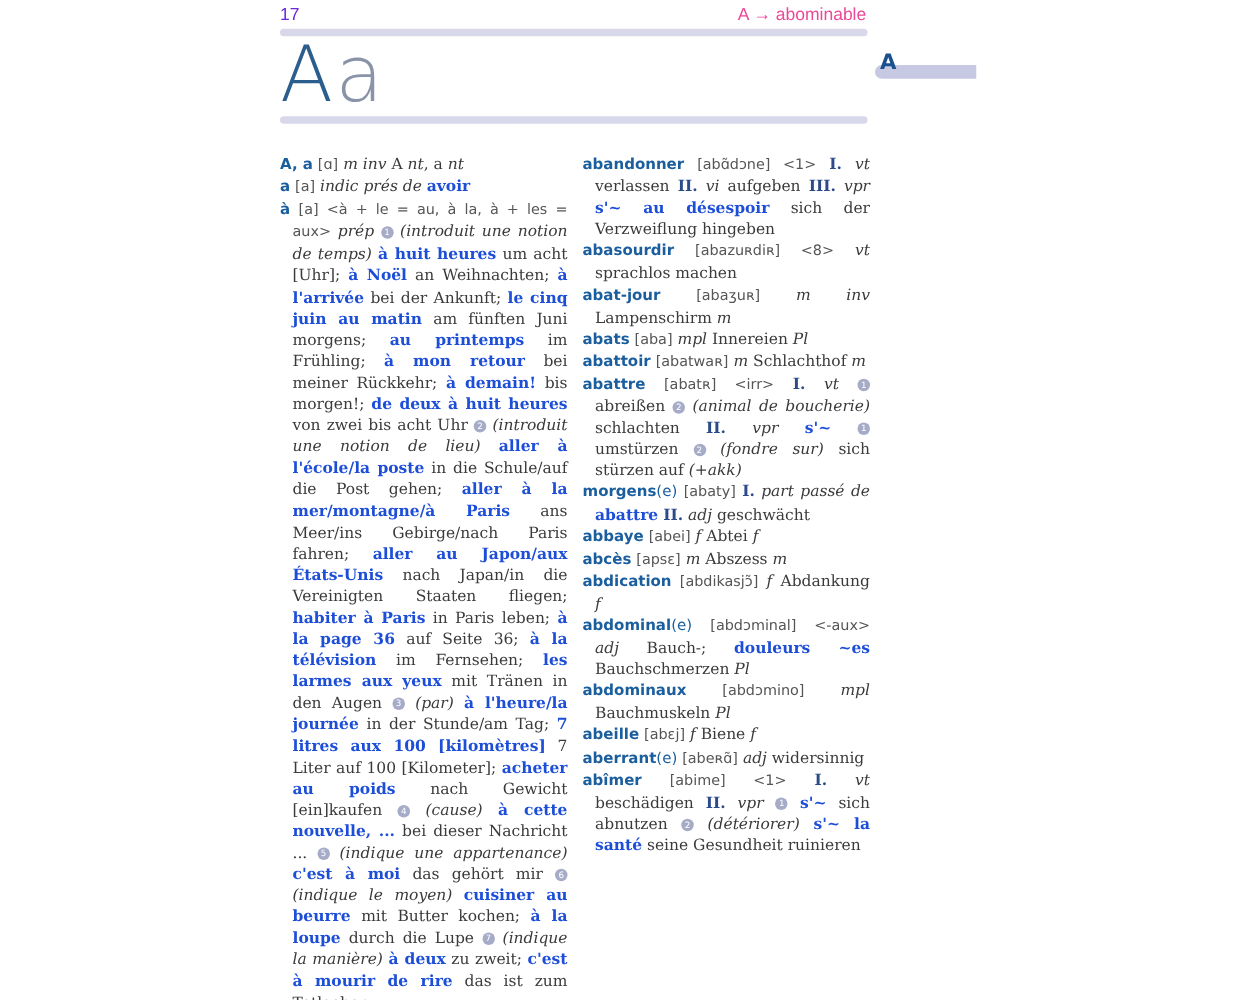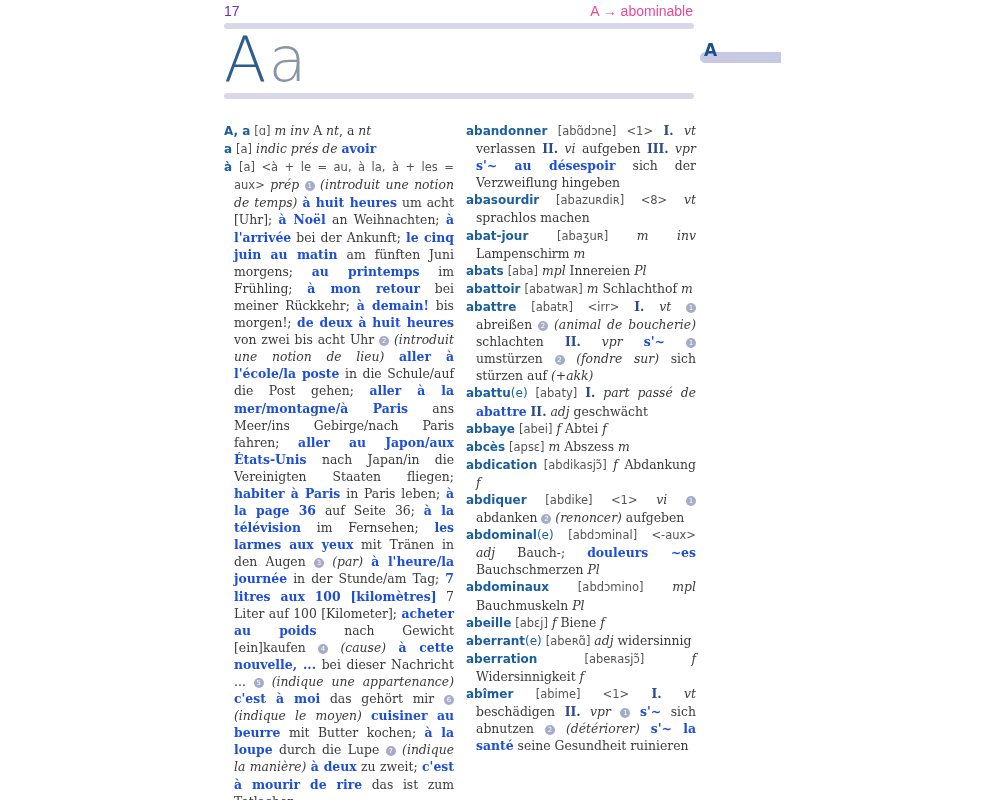--- a/index.html
+++ b/index.html
@@ -59,37 +59,35 @@
   <p class="entry"><span class="hw">abasourdir</span> <span class="ipa">[abazuʀdiʀ] &lt;8&gt;</span> <span class="gram">vt</span> <span>sprachlos machen</span></p>
 
   <p class="entry"><span class="hw">abat-jour</span> <span class="ipa">[abaʒuʀ]</span> <span class="gram">m inv</span> <span>Lampenschirm</span> <span class="gram">m</span></p>
 
   <p class="entry"><span class="hw">abats</span> <span class="ipa">[aba]</span> <span class="gram">mpl</span> <span>Innereien</span> <span class="gram">Pl</span></p>
 
   <p class="entry"><span class="hw">abattoir</span> <span class="ipa">[abatwaʀ]</span> <span class="gram">m</span> <span>Schlachthof</span> <span class="gram">m</span></p>
 
   <p class="entry"><span class="hw">abattre</span> <span class="ipa">[abatʀ] &lt;irr&gt;</span> <span class="roman">I.</span> <span class="gram">vt</span> <span class="num">1</span> <span>abreißen</span> <span class="num">2</span> <span class="gram">(animal de boucherie)</span> <span>schlachten</span> <span class="roman">II.</span> <span class="gram">vpr</span> <span class="b">s'~</span> <span class="num">1</span> <span>umstürzen</span> <span class="num">2</span> <span class="gram">(fondre sur)</span> <span>sich stürzen auf</span> <span class="gram">(+akk)</span></p>
 
-  <p class="entry"><span class="hw">abattu</span><span class="hw" style="font-weight:normal">(e)</span> <span class="ipa">[abaty]</span> <span class="roman">I.</span> <span class="gram">part passé de</span> <span class="b">abattre</span> <span class="roman">II.</span> <span class="gram">adj</span> <span>geschwächt</span></p>
+  <p class="entry"><span class="hw">morgens</span><span class="hw" style="font-weight:normal">(e)</span> <span class="ipa">[abaty]</span> <span class="roman">I.</span> <span class="gram">part passé de</span> <span class="b">abattre</span> <span class="roman">II.</span> <span class="gram">adj</span> <span>geschwächt</span></p>
 
   <p class="entry"><span class="hw">abbaye</span> <span class="ipa">[abei]</span> <span class="gram">f</span> <span>Abtei</span> <span class="gram">f</span></p>
 
 
   <p class="entry"><span class="hw">abcès</span> <span class="ipa">[apsɛ]</span> <span class="gram">m</span> <span>Abszess</span> <span class="gram">m</span></p>
 
   <p class="entry"><span class="hw">abdication</span> <span class="ipa">[abdikasjɔ̃]</span> <span class="gram">f</span> <span>Abdankung</span> <span class="gram">f</span></p>
 
-  <p class="entry"><span class="hw">abdiquer</span> <span class="ipa">[abdike] &lt;1&gt;</span> <span class="gram">vi</span> <span class="num">1</span> <span>abdanken</span> <span class="num">2</span> <span class="gram">(renoncer)</span> <span>aufgeben</span></p>
 
 
   <p class="entry"><span class="hw">abdominal</span><span class="hw" style="font-weight:normal">(e)</span> <span class="ipa">[abdɔminal] &lt;-aux&gt;</span> <span class="gram">adj</span> <span>Bauch-;</span> <span class="b">douleurs ~es</span> <span>Bauchschmerzen</span> <span class="gram">Pl</span></p>
 
   <p class="entry"><span class="hw">abdominaux</span> <span class="ipa">[abdɔmino]</span> <span class="gram">mpl</span> <span>Bauchmuskeln</span> <span class="gram">Pl</span></p>
 
   <p class="entry"><span class="hw">abeille</span> <span class="ipa">[abɛj]</span> <span class="gram">f</span> <span>Biene</span> <span class="gram">f</span></p>
 
   <p class="entry"><span class="hw">aberrant</span><span class="hw" style="font-weight:normal">(e)</span> <span class="ipa">[abeʀɑ̃]</span> <span class="gram">adj</span> <span>widersinnig</span></p>
 
-  <p class="entry"><span class="hw">aberration</span> <span class="ipa">[abeʀasjɔ̃]</span> <span class="gram">f</span> <span>Widersinnigkeit</span> <span class="gram">f</span></p>
 
   <p class="entry"><span class="hw">abîmer</span> <span class="ipa">[abime] &lt;1&gt;</span> <span class="roman">I.</span> <span class="gram">vt</span> <span>beschädigen</span> <span class="roman">II.</span> <span class="gram">vpr</span> <span class="num">1</span> <span class="b">s'~</span> <span>sich abnutzen</span> <span class="num">2</span> <span class="gram">(détériorer)</span> <span class="b">s'~ la santé</span> <span>seine Gesundheit ruinieren</span></p>
 
 </div>
 
 </body></html>

